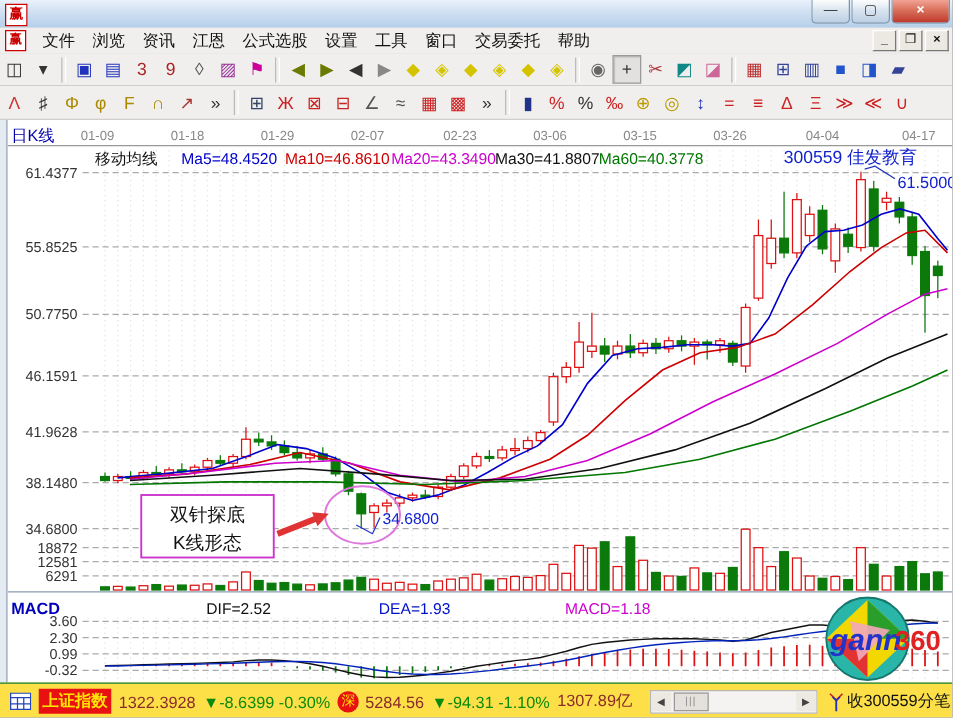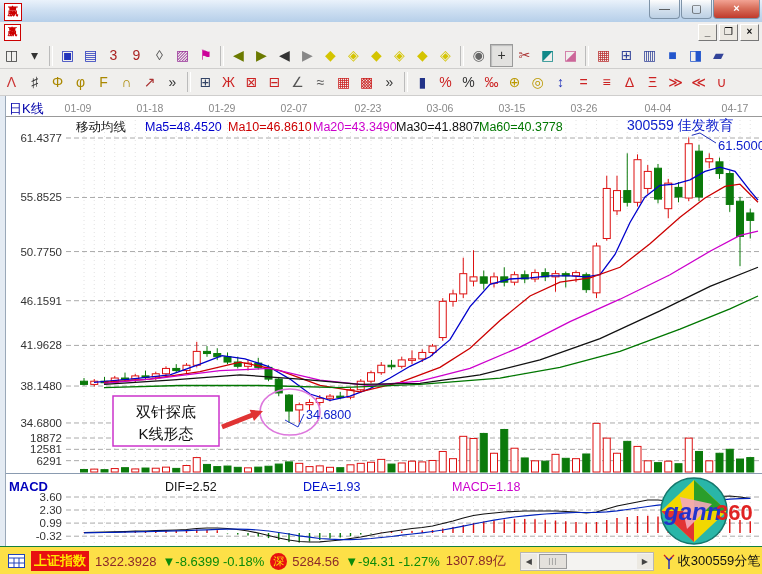--- a/index.html
+++ b/index.html
@@ -62,20 +62,32 @@
     <div class="appicon">赢</div>
     <div class="winbtns">
       <div class="winbtn">—</div>
       <div class="winbtn">▢</div>
       <div class="winbtn close">×</div>
     </div>
   </div>
 
   <div class="menubar">
     <div class="appicon2">赢</div>
+    <div id="menu-items" style="display:flex;">
+        <div class="menu-item">文件</div>
+        <div class="menu-item">浏览</div>
+        <div class="menu-item">资讯</div>
+        <div class="menu-item">江恩</div>
+        <div class="menu-item">公式选股</div>
+        <div class="menu-item">设置</div>
+        <div class="menu-item">工具</div>
+        <div class="menu-item">窗口</div>
+        <div class="menu-item">交易委托</div>
+        <div class="menu-item">帮助</div>
+      </div>
     <div class="mdibtns">
       <div class="mdibtn">_</div>
       <div class="mdibtn">❐</div>
       <div class="mdibtn">×</div>
     </div>
   </div>
 
   <div class="toolbar tb1" id="toolbar1">
       <div class="tbtn" style="color: rgb(51, 51, 51);">◫</div>
       <div class="tbtn" style="color: rgb(51, 51, 51);">▾</div>
@@ -650,24 +662,24 @@
   <div class="statusbar">
     <svg class="sb-cal" viewBox="0 0 17 14">
       <rect x="0.5" y="0.5" width="16" height="13" fill="#fff" stroke="#2244bb"></rect>
       <line x1="0" y1="4" x2="17" y2="4" stroke="#2244bb"></line>
       <line x1="6" y1="4" x2="6" y2="14" stroke="#2244bb"></line>
       <line x1="11" y1="4" x2="11" y2="14" stroke="#2244bb"></line>
       <line x1="0" y1="9" x2="17" y2="9" stroke="#2244bb"></line>
     </svg>
     <span class="sb-index">上证指数</span>
     <span class="sb-num">1322.3928</span>
-    <span class="sb-dn">▼-8.6399 -0.18%</span>
+    <span class="sb-dn">▼-8.6399 -0.30%</span>
     <span class="sb-sz">深</span>
     <span class="sb-num">5284.56</span>
-    <span class="sb-dn">▼-94.31 -1.27%</span>
+    <span class="sb-dn">▼-94.31 -1.10%</span>
     <span class="sb-num">1307.89亿</span>
     <div class="sb-scroll">
       <div class="sb-arrow">◀</div>
       <div class="sb-thumb">|||</div>
       <div class="sb-arrow" style="margin-left:auto;">▶</div>
     </div>
     <svg width="14" height="17" viewBox="0 0 14 17">
       <line x1="7" y1="6" x2="7" y2="16" stroke="#2233bb" stroke-width="1.5"></line>
       <path d="M2 2 L7 7 L12 2" fill="none" stroke="#cc2222" stroke-width="1.3"></path>
       <path d="M4 4.5 L7 7.5 L10 4.5" fill="none" stroke="#2233bb" stroke-width="1.2"></path>

